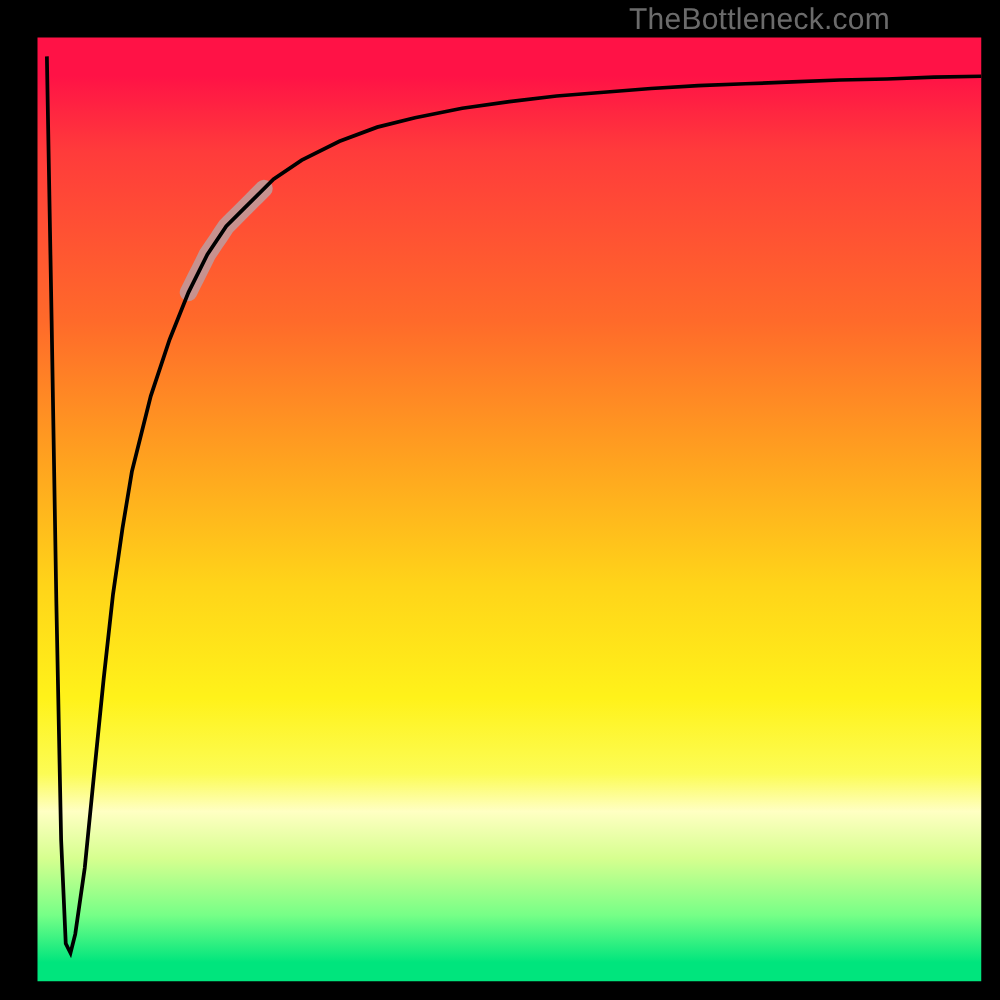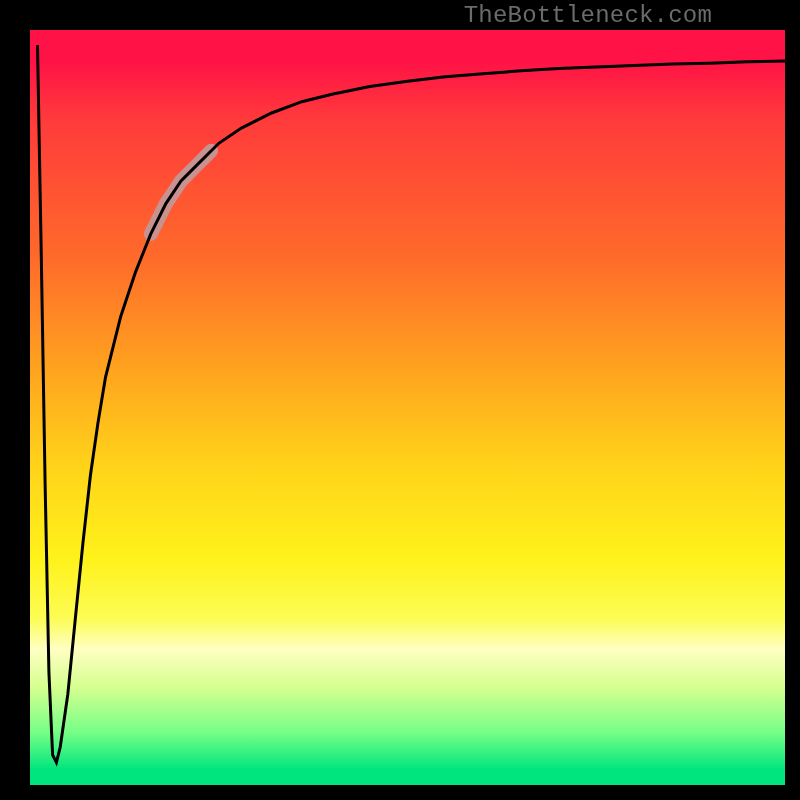--- a/index.html
+++ b/index.html
@@ -9,21 +9,20 @@
     height: 800px;
     background: #000;
     overflow: hidden;
     font-family: Arial, Helvetica, sans-serif;
   }
   .frame {
     position: relative;
     width: 722px;
     height: 800px;
     background: #000;
-    font-family: Liberation Mono, monospace;
   }
   .watermark {
     position: absolute;
     top: 2px;
     right: 10px;
     color: #6b6b6b;
     font-size: 24px;
     font-weight: 500;
     letter-spacing: 0.2px;
     z-index: 10;

